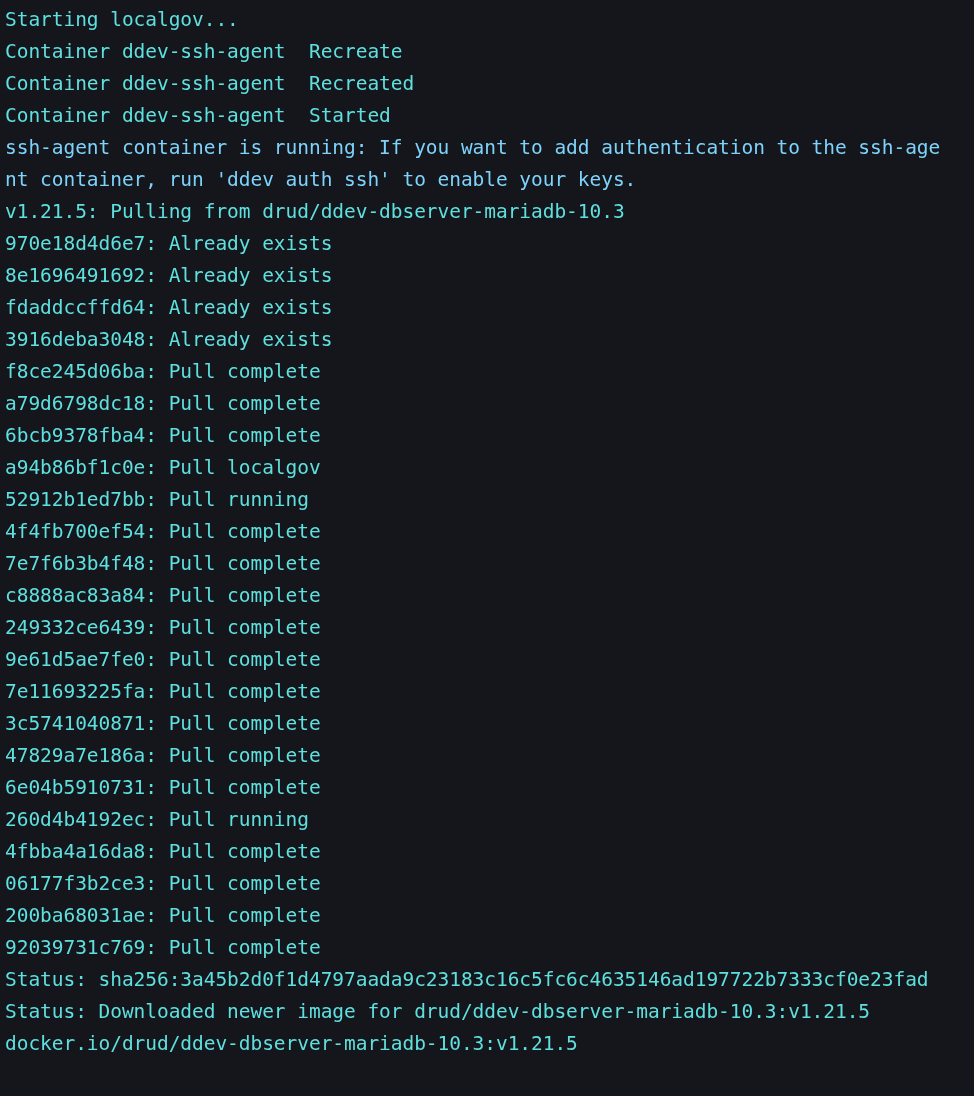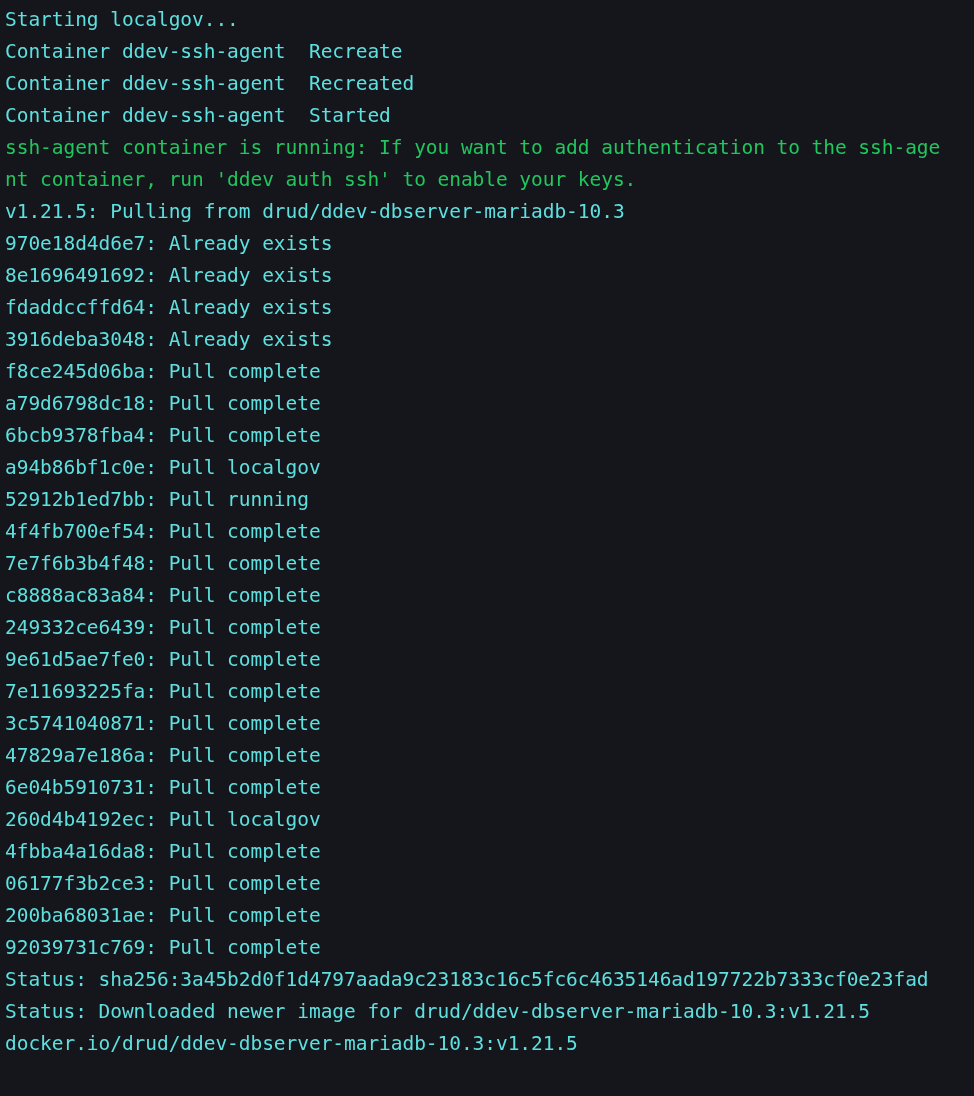--- a/index.html
+++ b/index.html
@@ -25,21 +25,21 @@
     font-family: "DejaVu Sans Mono", "Liberation Mono", monospace;
     font-size: 19.5px;
     line-height: 32px;
     height: 32px;
     letter-spacing: -0.05px;
     white-space: pre;
     margin: 0;
     padding: 0;
   }
   .c-cyan  { color: #5fe0e0; }
-  .c-yellow{ color: #22c55e; }
+  .c-yellow{ color: #7dd3fc; }
 </style>
 </head>
 <body>
 
 <div id="terminal">
     <div class="line c-cyan">Starting localgov...</div>
     <div class="line c-cyan">Container ddev-ssh-agent  Recreate</div>
     <div class="line c-cyan">Container ddev-ssh-agent  Recreated</div>
     <div class="line c-cyan">Container ddev-ssh-agent  Started</div>
     <div class="line c-yellow">ssh-agent container is running: If you want to add authentication to the ssh-age</div>
@@ -56,21 +56,21 @@
     <div class="line c-cyan">52912b1ed7bb: Pull running</div>
     <div class="line c-cyan">4f4fb700ef54: Pull complete</div>
     <div class="line c-cyan">7e7f6b3b4f48: Pull complete</div>
     <div class="line c-cyan">c8888ac83a84: Pull complete</div>
     <div class="line c-cyan">249332ce6439: Pull complete</div>
     <div class="line c-cyan">9e61d5ae7fe0: Pull complete</div>
     <div class="line c-cyan">7e11693225fa: Pull complete</div>
     <div class="line c-cyan">3c5741040871: Pull complete</div>
     <div class="line c-cyan">47829a7e186a: Pull complete</div>
     <div class="line c-cyan">6e04b5910731: Pull complete</div>
-    <div class="line c-cyan">260d4b4192ec: Pull localgov</div>
+    <div class="line c-cyan">260d4b4192ec: Pull running</div>
     <div class="line c-cyan">4fbba4a16da8: Pull complete</div>
     <div class="line c-cyan">06177f3b2ce3: Pull complete</div>
     <div class="line c-cyan">200ba68031ae: Pull complete</div>
     <div class="line c-cyan">92039731c769: Pull complete</div>
     <div class="line c-cyan">Status: sha256:3a45b2d0f1d4797aada9c23183c16c5fc6c4635146ad197722b7333cf0e23fad</div>
     <div class="line c-cyan">Status: Downloaded newer image for drud/ddev-dbserver-mariadb-10.3:v1.21.5</div>
     <div class="line c-cyan">docker.io/drud/ddev-dbserver-mariadb-10.3:v1.21.5</div>
   </div>
 
 </body></html>

